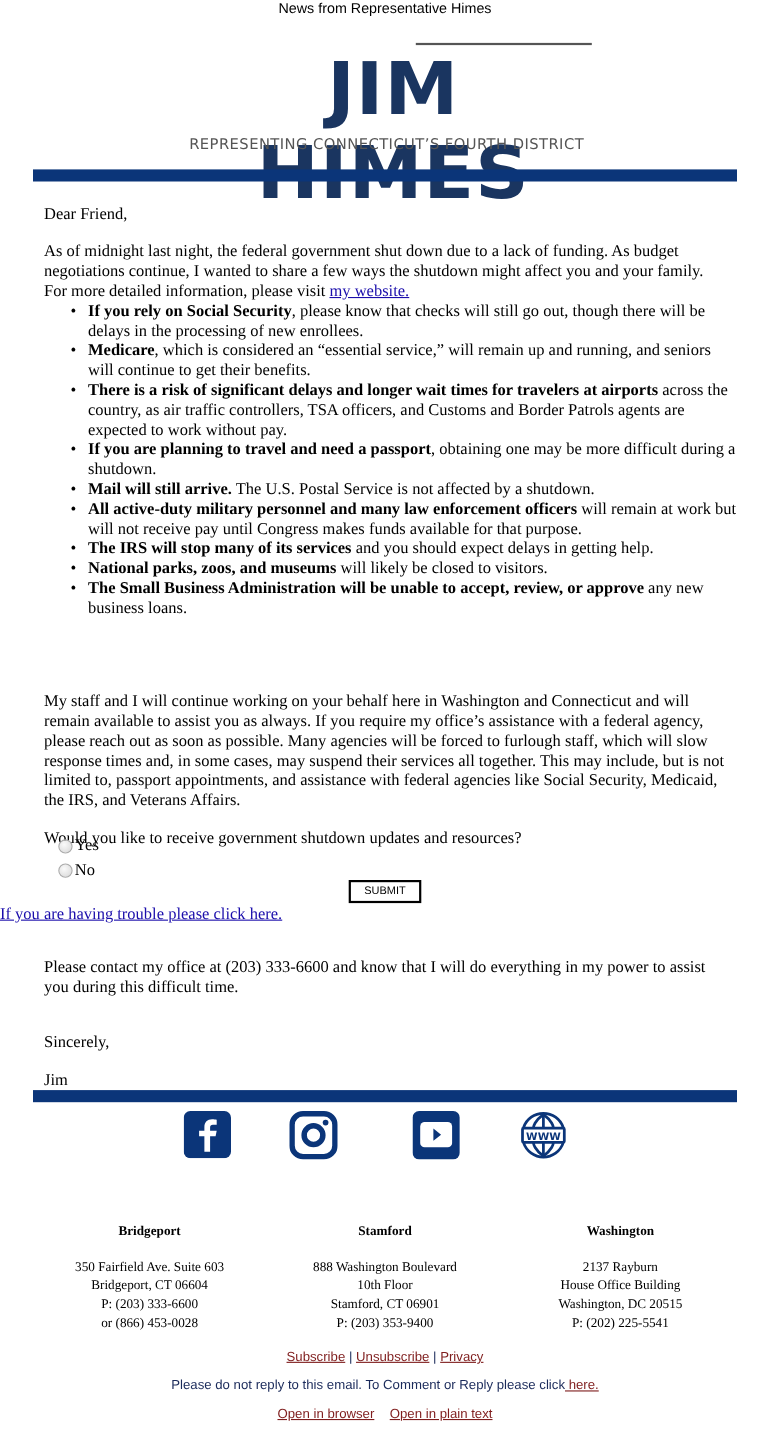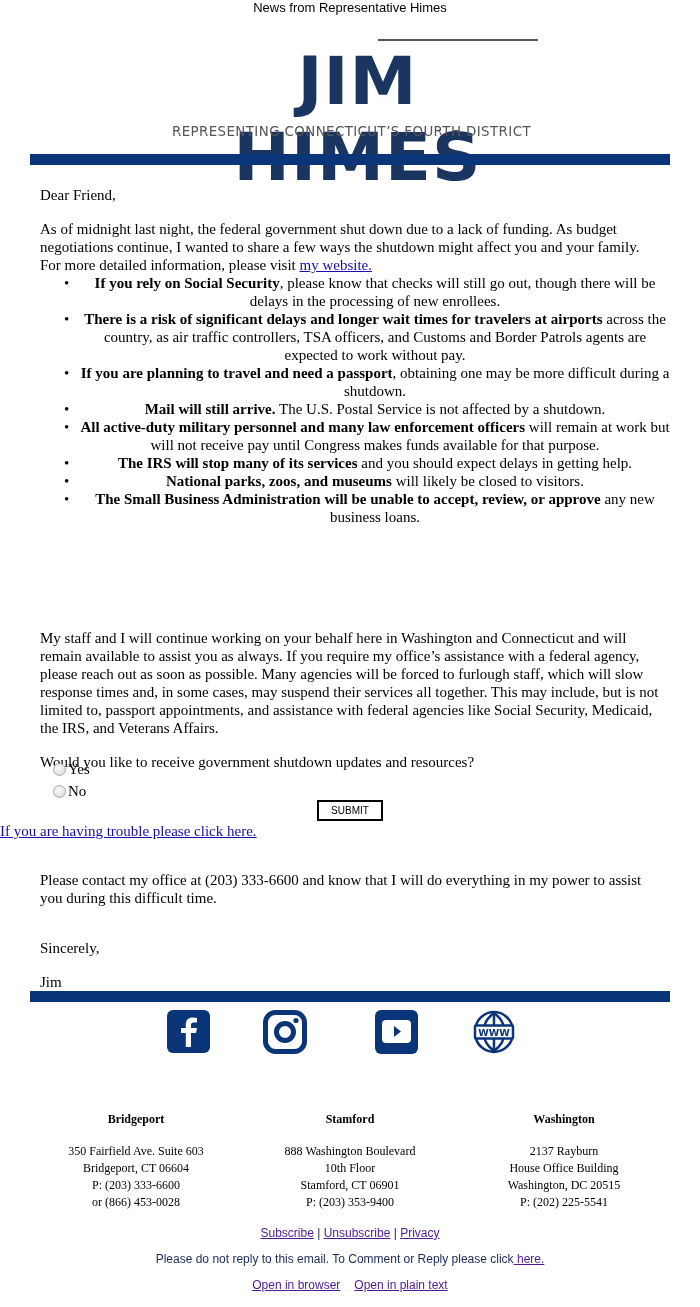--- a/index.html
+++ b/index.html
@@ -16,21 +16,21 @@
 
   .bar { position: absolute; left: 30px; width: 640px; height: 11px; background: #0b3579; }
   .bar.top { top: 154px; }
   .bar.bottom { top: 991px; }
 
   .body { position: absolute; left: 40px; width: 622px; font-size: 15px; line-height: 18px; }
   .greeting { top: 171px; }
   .intro { top: 205px; }
   .body a { color: #1a0dab; text-decoration: underline; }
 
-  ul.points { position: absolute; top: 274px; left: 80px; width: 590px; margin: 0; padding: 0; font-size: 15px; line-height: 18px; list-style: none; text-align: center; }
+  ul.points { position: absolute; top: 274px; left: 80px; width: 590px; margin: 0; padding: 0; font-size: 15px; line-height: 18px; list-style: none; }
   ul.points li { position: relative; margin: 0; padding: 0; }
   ul.points li::before { content: "\2022"; position: absolute; left: -16px; top: 0; font-size: 15px; }
 
   .staff { top: 614px; }
   .question { top: 738px; }
   .radio-row { position: absolute; left: 53px; height: 20px; display: flex; align-items: center; font-size: 15px; }
   .radio-row.yes { top: 759px; }
   .radio-row.no { top: 781px; }
   .radio { width: 13px; height: 13px; border-radius: 50%; border: 1px solid #a9a9a9; background: radial-gradient(circle at 40% 35%, #fafafa, #d6d6d6); margin-right: 2px; }
 
@@ -48,21 +48,21 @@
   .social.yt { left: 375px; width: 43px; }
   .social.www { left: 472px; width: 44px; }
 
   .office { position: absolute; top: 1078px; width: 180px; text-align: center; font-size: 12px; line-height: 17px; margin-top: 33px; }
   .office .city { font-weight: bold; margin-bottom: 15px; }
   .office.bp { left: 46px; }
   .office.st { left: 260px; }
   .office.dc { left: 474px; }
 
   .footer-links { position: absolute; left: 0; width: 700px; text-align: center; font-family: "Liberation Sans", sans-serif; font-size: 12px; line-height: 14px; color: #1a2a5a; }
-  .footer-links a { color: #4c1d95; text-decoration: underline; margin-top: 40px; }
+  .footer-links a { color: #7f1d1d; text-decoration: underline; margin-top: 40px; }
   .fl1 { top: 1226px; }
   .fl2 { top: 1252px; }
   .fl3 { top: 1278px; }
   .fl3 .gap { display: inline-block; width: 14px; }
 </style>
 </head>
 <body>
 
 <div class="preheader">News from Representative Himes</div>
 
@@ -73,20 +73,21 @@
 </div>
 
 <div class="bar top"></div>
 
 <p class="body greeting">Dear Friend,</p>
 
 <p class="body intro"><span>As of midnight last night, the federal government shut down due to a lack of funding. As budget negotiations continue, I wanted to share a few ways the shutdown might affect you and your family. For more detailed information, please visit </span><a href="#">my website.</a></p>
 
 <ul class="points">
   <li><b>If you rely on Social Security</b><span>, please know that checks will still go out, though there will be delays in the processing of new enrollees.</span></li>
+  <li><b>Medicare</b><span>, which is considered an “essential service,” will remain up and running, and seniors will continue to get their benefits.</span></li>
   <li><b>There is a risk of significant delays and longer wait times for travelers at airports</b><span> across the country, as air traffic controllers, TSA officers, and Customs and Border Patrols agents are expected to work without pay.</span></li>
   <li><b>If you are planning to travel and need a passport</b><span>, obtaining one may be more difficult during a shutdown.</span></li>
   <li><b>Mail will still arrive.</b><span> The U.S. Postal Service is not affected by a shutdown.</span></li>
   <li><b>All active-duty military personnel and many law enforcement officers</b><span> will remain at work but will not receive pay until Congress makes funds available for that purpose.</span></li>
   <li><b>The IRS will stop many of its services</b><span> and you should expect delays in getting help.</span></li>
   <li><b>National parks, zoos, and museums</b><span> will likely be closed to visitors.</span></li>
   <li><b>The Small Business Administration will be unable to accept, review, or approve</b><span> any new business loans.</span></li>
 </ul>
 
 <p class="body staff">My staff and I will continue working on your behalf here in Washington and Connecticut and will remain available to assist you as always. If you require my office’s assistance with a federal agency, please reach out as soon as possible. Many agencies will be forced to furlough staff, which will slow response times and, in some cases, may suspend their services all together. This may include, but is not limited to, passport appointments, and assistance with federal agencies like Social Security, Medicaid, the IRS, and Veterans Affairs.</p>

